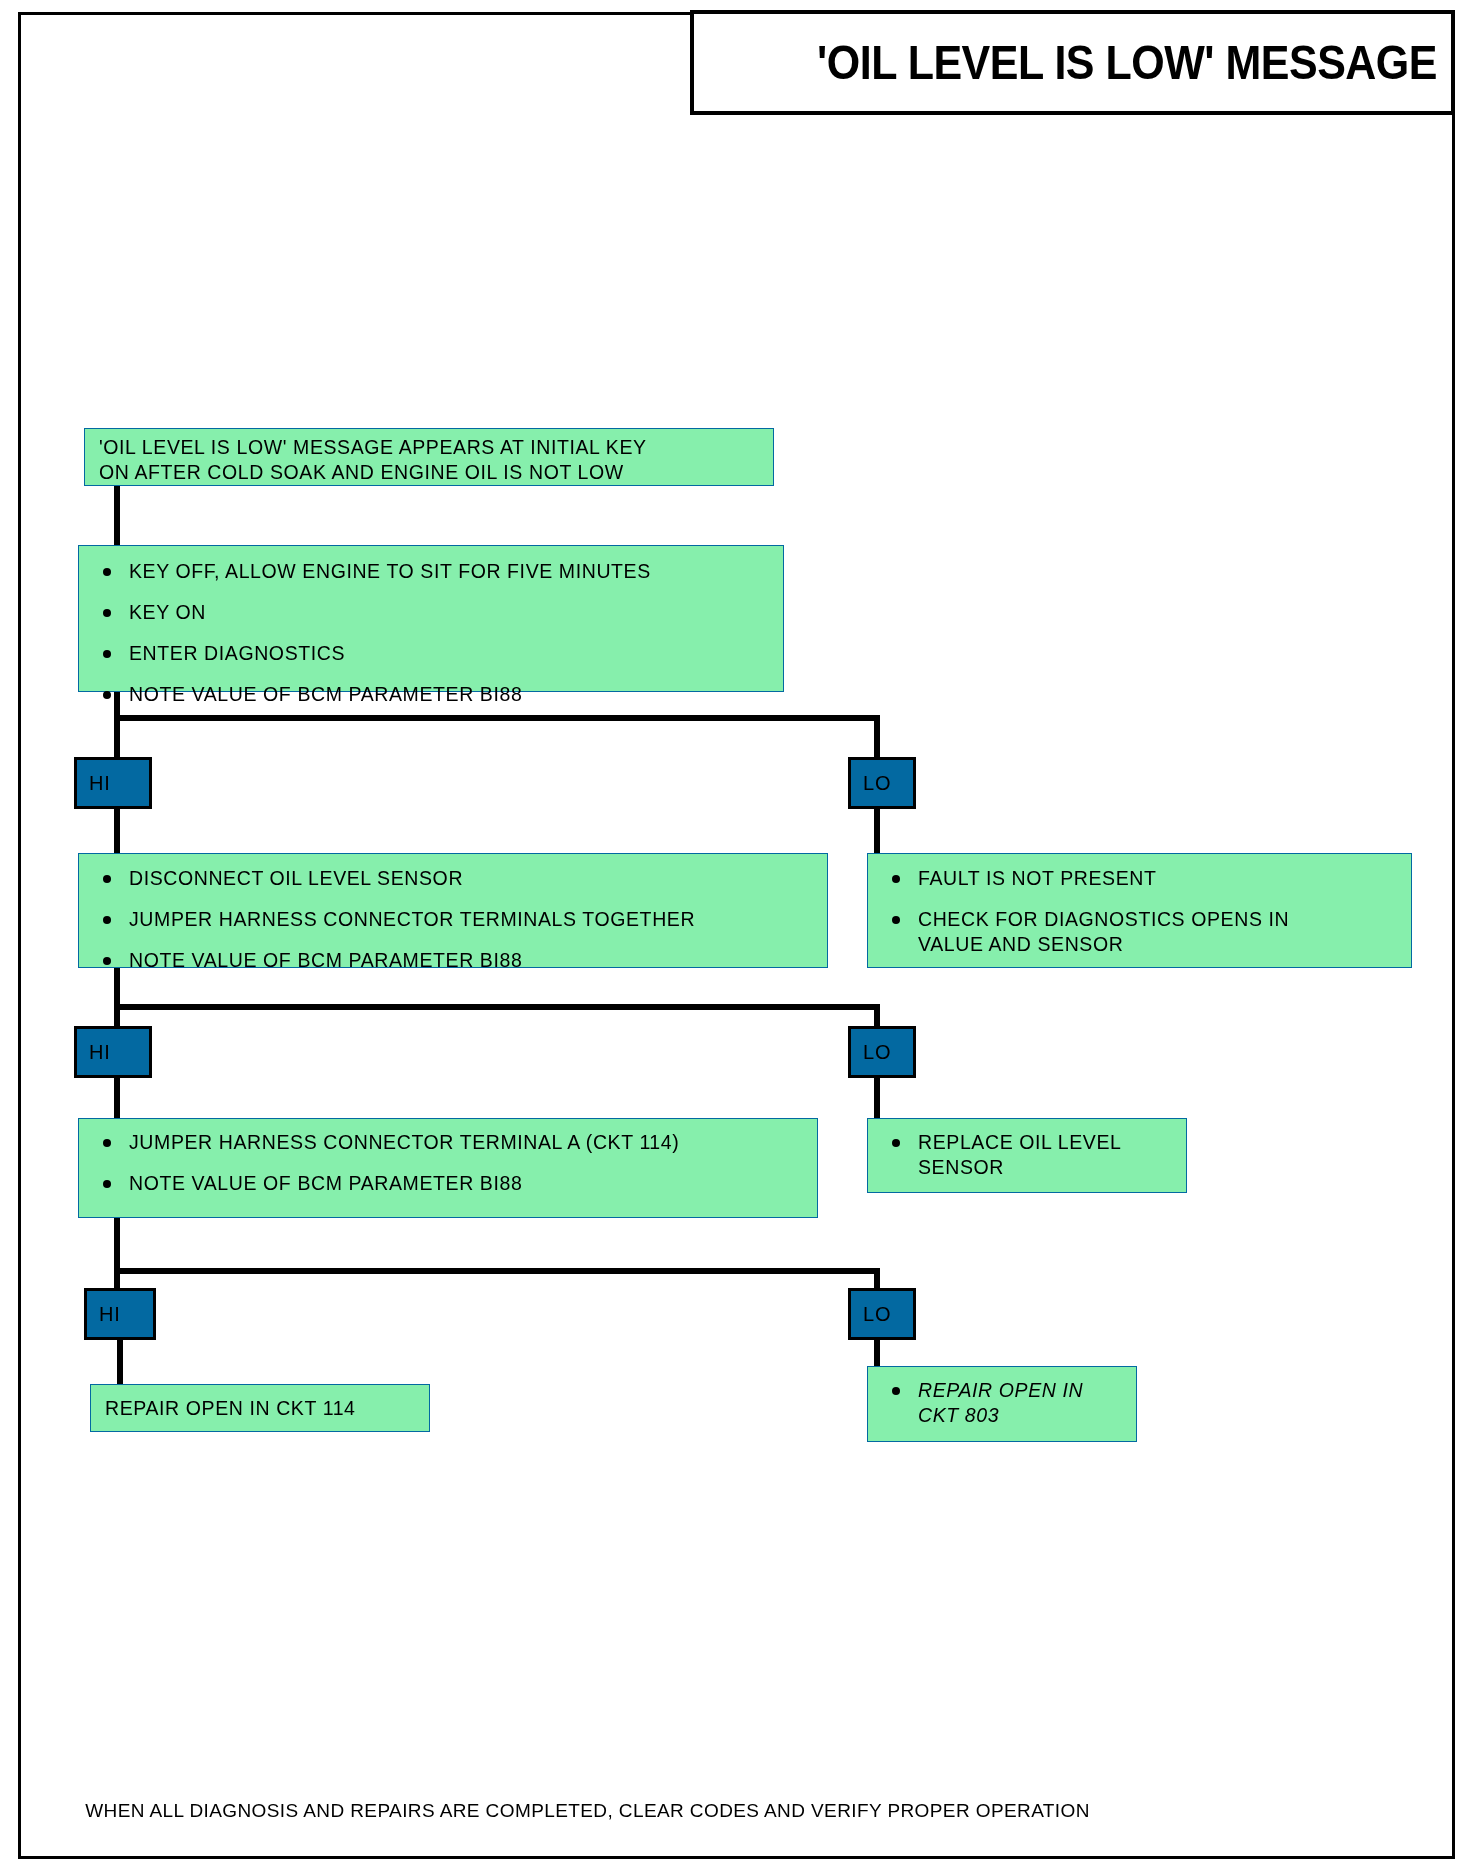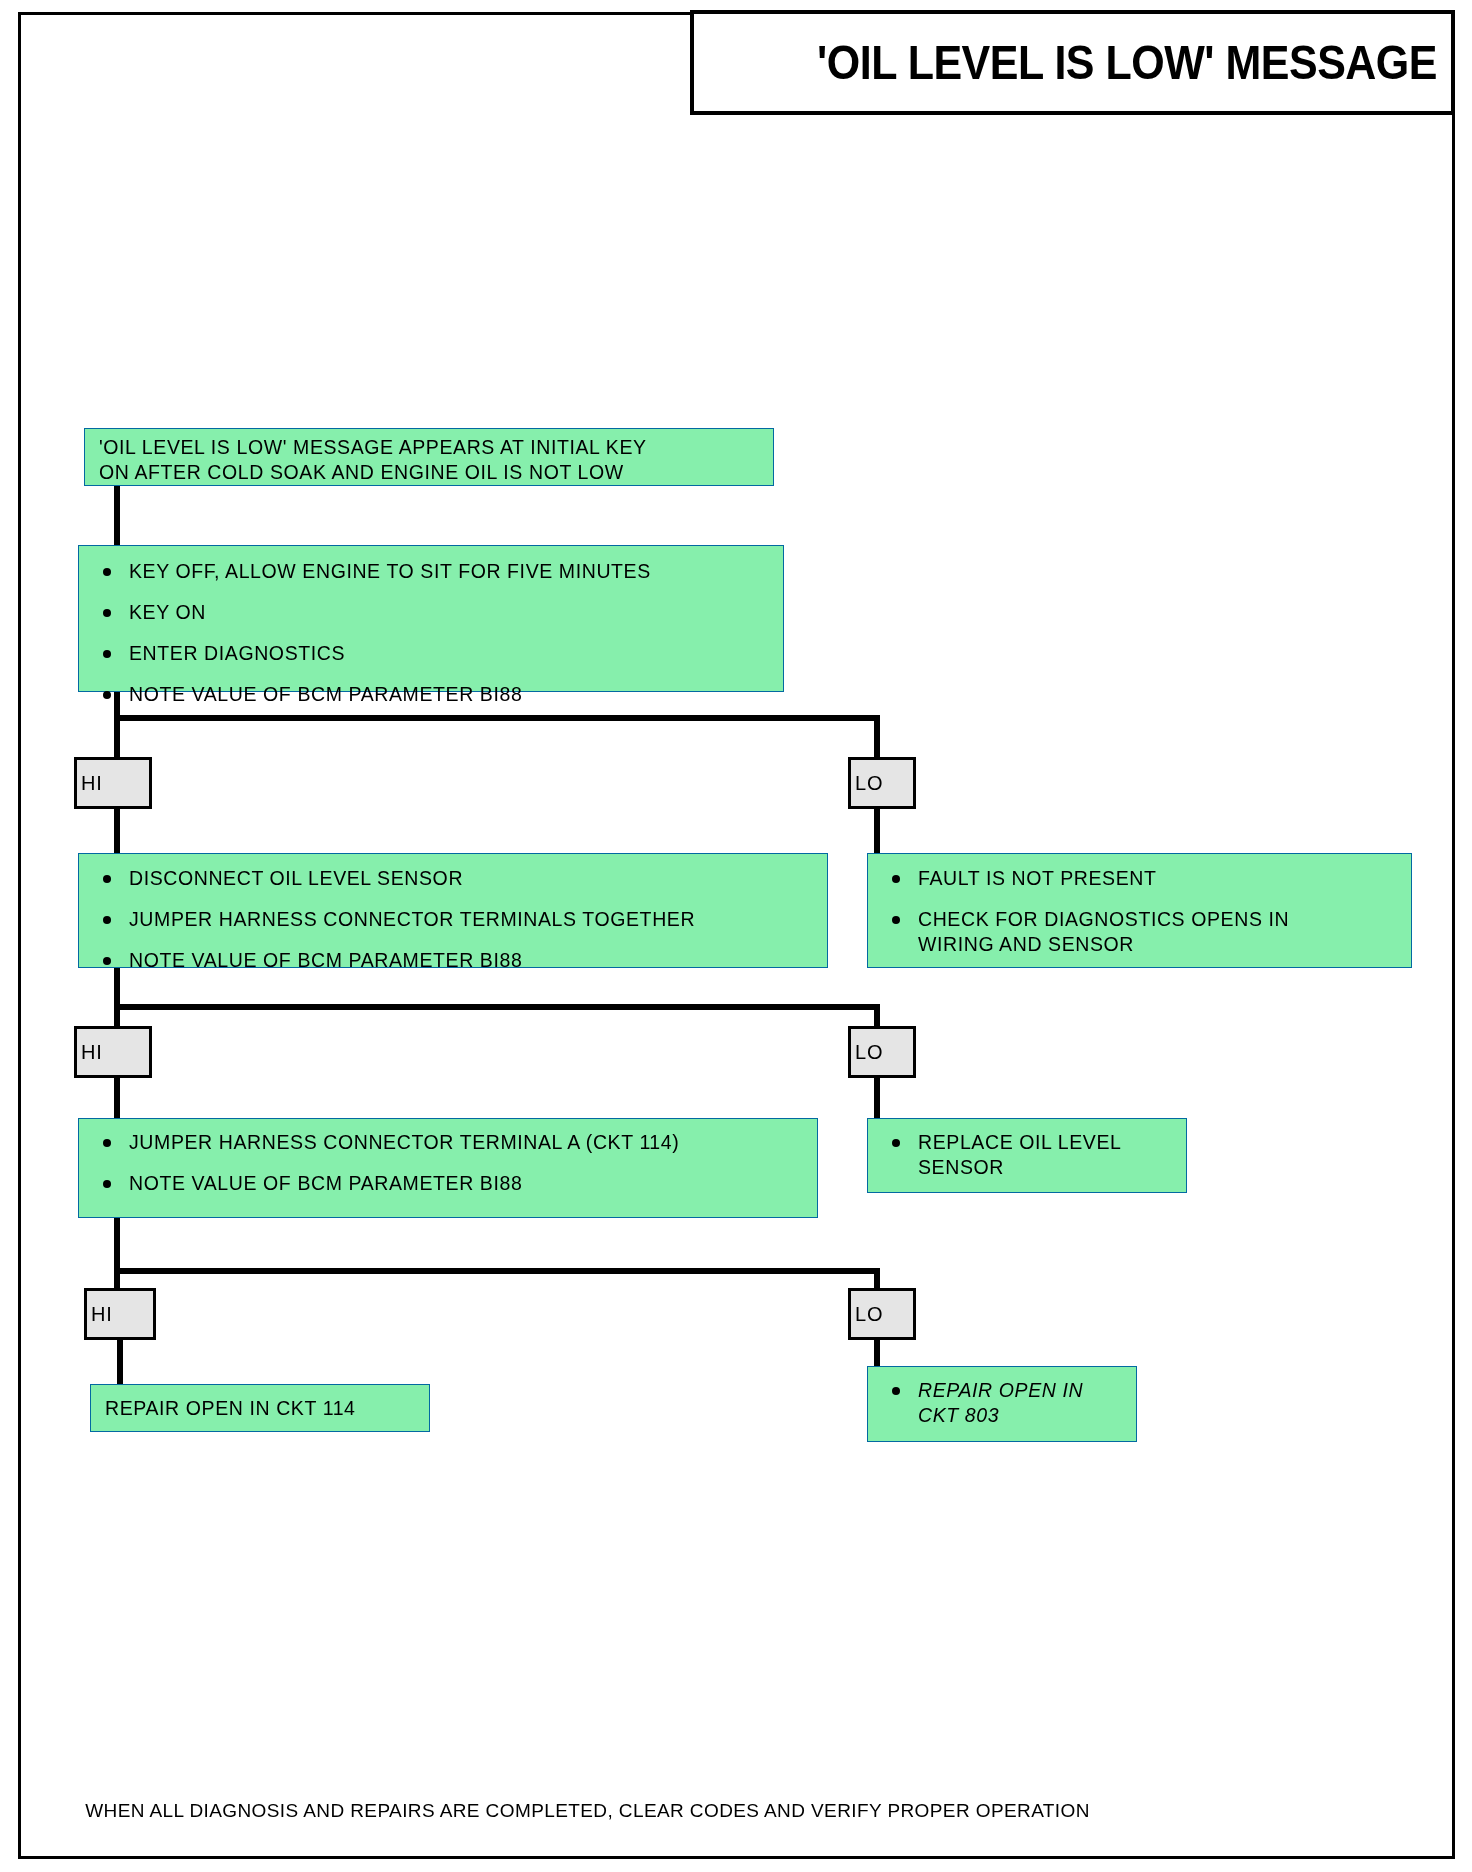--- a/index.html
+++ b/index.html
@@ -96,24 +96,24 @@
     background: #000;
     border-radius: 50%;
   }
   ul.bullets > li .l2 { display: block; }
 
   
   .hl-box {
     position: absolute;
     box-sizing: border-box;
     border: 3px solid #000;
-    background: #e5e5e5;
+    background: #0369a1;
     display: flex;
     align-items: center;
-    padding-left: 4px;
+    padding-left: 12px;
     font-size: 20px;
     letter-spacing: 0.8px;
     z-index: 4;
   }
 
   
   .ln {
     position: absolute;
     background: #000;
     z-index: 2;
@@ -180,21 +180,21 @@
       <li><span>JUMPER  HARNESS CONNECTOR TERMINALS TOGETHER</span></li>
       <li><span>NOTE VALUE OF BCM PARAMETER BI88</span></li>
     </ul>
   </div>
 
   <div class="fbox" style="left:855px; top:853px; width:545px; height:115px;">
     <ul class="bullets" style="position:absolute; left:10px; top:12px;">
       <li><span>FAULT IS NOT PRESENT</span></li>
       <li>
         <span>CHECK FOR DIAGNOSTICS OPENS IN</span>
-        <span class="l2">WIRING AND SENSOR</span>
+        <span class="l2">VALUE AND SENSOR</span>
       </li>
     </ul>
   </div>
 
   <div class="ln" style="left:114px; top:968px; width:6px; height:58px;"></div>
   <div class="ln" style="left:114px; top:1004px; width:766px; height:6px;"></div>
   <div class="ln" style="left:874px; top:1004px; width:6px; height:22px;"></div>
 
   <div class="hl-box" style="left:74px; top:1026px; width:78px; height:52px;">
     <span>HI</span>

